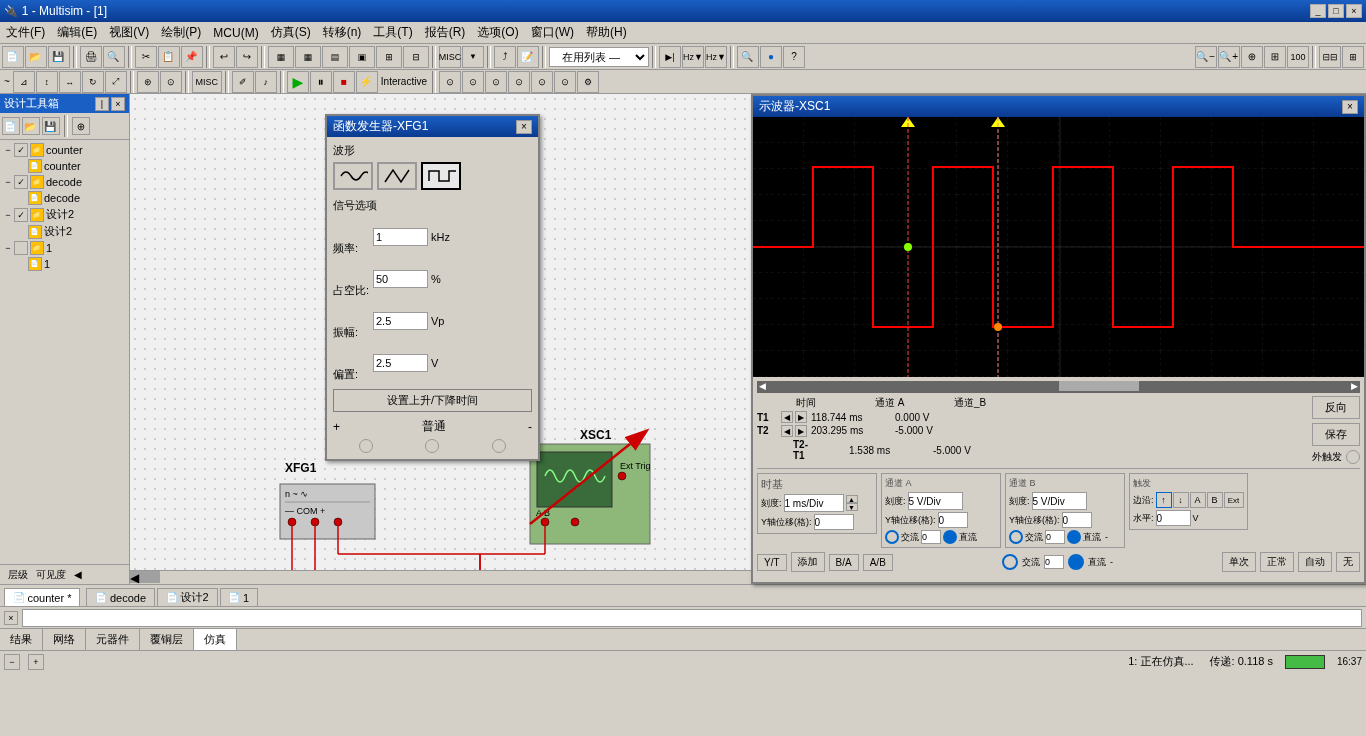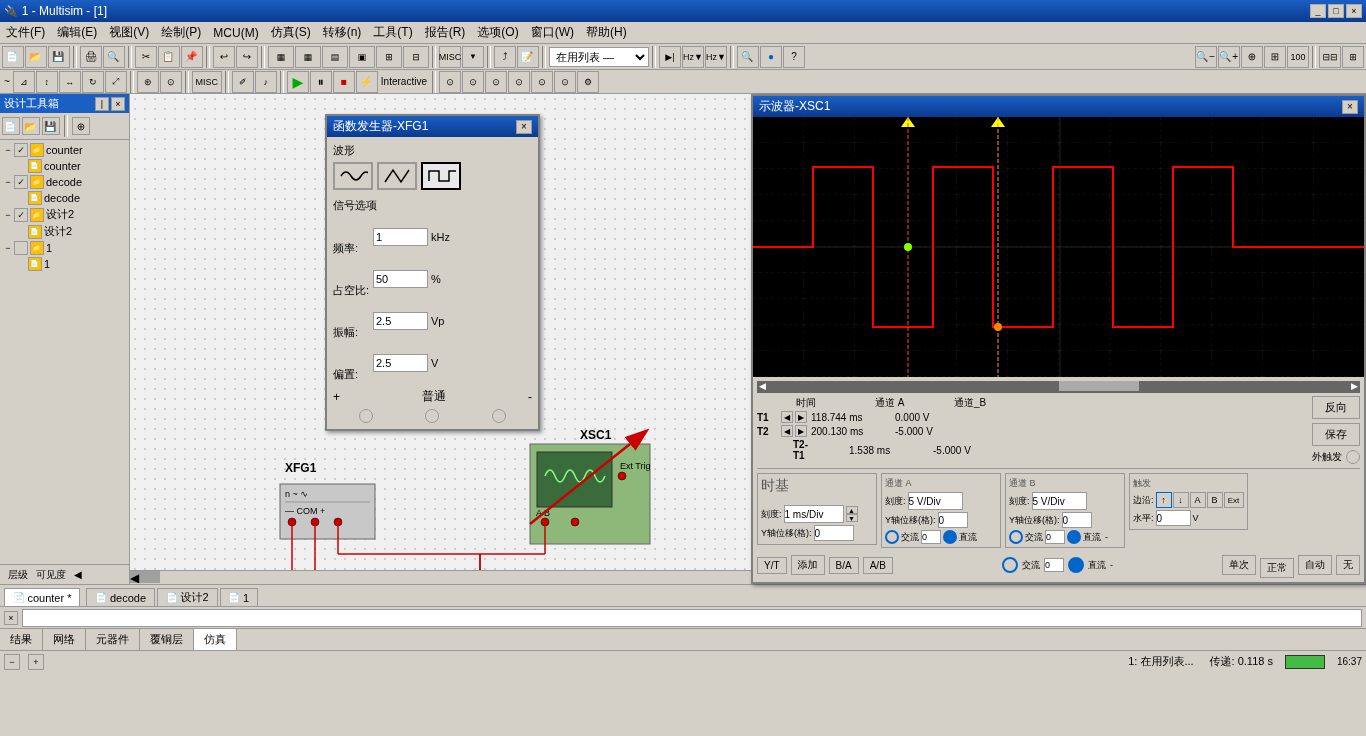--- a/index.html
+++ b/index.html
@@ -12,21 +12,21 @@
     .title-btn { width: 16px; height: 14px; border: 1px solid #aaa; background: #d4d0c8; color: #000; font-size: 9px; display: flex; align-items: center; justify-content: center; cursor: pointer; }
 
     
     .menu-bar { height: 22px; background: #d4d0c8; display: flex; align-items: center; border-bottom: 1px solid #999; }
     .menu-item { padding: 2px 6px; font-size: 12px; cursor: pointer; white-space: nowrap; }
 
     
     .toolbar-row { height: 26px; background: #d4d0c8; display: flex; align-items: center; border-bottom: 1px solid #999; padding: 1px 2px; gap: 1px; }
     .toolbar-btn { width: 22px; height: 22px; border: 1px solid #999; background: #d4d0c8; display: flex; align-items: center; justify-content: center; cursor: pointer; font-size: 10px; }
     .toolbar-sep { width: 4px; height: 22px; border-left: 1px solid #808080; border-right: 1px solid #fff; margin: 0 2px; }
-    .toolbar-dropdown { height: 20px; border: 1px solid #999; background: white; font-size: 11px; padding: 0 2px; min-width: 100px; }
+    .toolbar-dropdown { height: 20px; border: 1px solid #999; background: white; font-size: 11px; padding: 0 8px; min-width: 100px; }
 
     
     .sidebar { width: 130px; background: #d4d0c8; border-right: 1px solid #999; display: flex; flex-direction: column; overflow: hidden; }
     .sidebar-header { background: #1a5fc4; color: white; padding: 2px 4px; font-size: 11px; display: flex; align-items: center; justify-content: space-between; }
     .sidebar-toolbar { display: flex; align-items: center; padding: 2px; gap: 2px; border-bottom: 1px solid #999; }
     .sidebar-tree { flex: 1; overflow-y: auto; padding: 2px; font-size: 11px; }
     .tree-item { display: flex; align-items: center; padding: 1px 0; cursor: pointer; }
     .tree-expand { width: 12px; text-align: center; font-size: 9px; }
     .tree-check { width: 14px; height: 14px; border: 1px solid #999; margin-right: 2px; display: flex; align-items: center; justify-content: center; font-size: 9px; }
     .tree-icon { width: 14px; height: 14px; margin-right: 2px; background: #ffc000; border: 1px solid #999; font-size: 8px; display: flex; align-items: center; justify-content: center; }
@@ -357,20 +357,21 @@
           <span class="param-label">振幅:</span>
           <input class="param-input" value="2.5" style="">
           <span class="param-unit">Vp</span>
         </div>
         <div class="param-row">
           <span class="param-label">偏置:</span>
           <input class="param-input" value="2.5" style="">
           <span class="param-unit">V</span>
         </div>
         
+        <button class="dialog-btn">设置上升/下降时间</button>
         
         <div style="display:flex;align-items:center;justify-content:space-between;margin-top:6px;">
           <span>+</span>
           <span>普通</span>
           <span>-</span>
         </div>
         <div style="display:flex;align-items:center;justify-content:space-around;margin-top:4px;">
           <div class="knob"></div>
           <div class="knob"></div>
           <div class="knob"></div>
@@ -450,27 +451,27 @@
           <div style="display:flex;align-items:center;gap:4px;font-size:10px;margin-bottom:2px;">
             <span style="width:20px;font-weight:bold;">T1</span>
             <div style="display:flex;gap:2px;">
               <div style="width:12px;height:12px;border:1px solid #999;background:#d4d0c8;display:flex;align-items:center;justify-content:center;font-size:8px;cursor:pointer;">◀</div>
               <div style="width:12px;height:12px;border:1px solid #999;background:#d4d0c8;display:flex;align-items:center;justify-content:center;font-size:8px;cursor:pointer;">▶</div>
             </div>
             <span style="width:80px;">118.744 ms</span>
             <span style="width:75px;">0.000 V</span>
           </div>
 
-          <div style="display:flex;align-items:center;gap:4px;font-size:10px;margin-bottom:2px;">
+          <div style="display:flex;gap:4px;font-size:10px;margin-bottom:2px;">
             <span style="width:20px;font-weight:bold;">T2</span>
             <div style="display:flex;gap:2px;">
               <div style="width:12px;height:12px;border:1px solid #999;background:#d4d0c8;display:flex;align-items:center;justify-content:center;font-size:8px;cursor:pointer;">◀</div>
               <div style="width:12px;height:12px;border:1px solid #999;background:#d4d0c8;display:flex;align-items:center;justify-content:center;font-size:8px;cursor:pointer;">▶</div>
             </div>
-            <span style="width:80px;">200.130 ms</span>
+            <span style="width:80px;">203.295 ms</span>
             <span style="width:75px;">-5.000 V</span>
           </div>
 
           <div style="display:flex;align-items:center;gap:4px;font-size:10px;margin-bottom:2px;">
             <span style="width:20px;font-weight:bold;margin-left:36px;">T2-T1</span>
             <div style="width:28px;"></div>
             <span style="width:80px;">1.538 ms</span>
             <span style="width:75px;">-5.000 V</span>
           </div>
         </div>
@@ -481,21 +482,21 @@
           <div style="display:flex;align-items:center;gap:4px;font-size:10px;">
             <span>外触发</span>
             <div style="width:14px;height:14px;border-radius:50%;border:1px solid #999;background:#d4d0c8;"></div>
           </div>
         </div>
       </div>
 
       <div style="display:flex;align-items:flex-start;gap:4px;margin-top:4px;border-top:1px solid #999;padding-top:4px;">
 
         <div style="border:1px solid #999;padding:3px;min-width:120px;">
-          <div style="font-size:14px;color:#555;margin-bottom:10px;">时基</div>
+          <div style="font-size:11px;color:#555;margin-bottom:2px;">时基</div>
           <div style="display:flex;align-items:center;gap:2px;margin-bottom:2px;">
             <span style="font-size:9px;">刻度:</span>
             <input style="width: 60px; height: 18px; border: 1px solid rgb(153, 153, 153); font-size: 10px;" value="1 ms/Div">
             <div style="display:flex;flex-direction:column;">
               <div style="width:12px;height:8px;border:1px solid #999;background:#d4d0c8;display:flex;align-items:center;justify-content:center;font-size:7px;cursor:pointer;">▲</div>
               <div style="width:12px;height:8px;border:1px solid #999;background:#d4d0c8;display:flex;align-items:center;justify-content:center;font-size:7px;cursor:pointer;">▼</div>
             </div>
           </div>
           <div style="display:flex;align-items:center;gap:2px;">
             <span style="font-size:9px;">Y轴位移(格):</span>
@@ -569,21 +570,21 @@
         <button style="padding:2px 6px;background:#d4d0c8;border:1px solid #999;font-size:10px;cursor:pointer;">A/B</button>
         <div style="flex:1;"></div>
         <div style="width:16px;height:16px;border-radius:50%;border:2px solid #0066cc;background:#d4d0c8;"></div>
         <span style="font-size:9px;">交流</span>
         <input style="width: 20px; height: 14px; border: 1px solid rgb(153, 153, 153); font-size: 9px;" value="0">
         <div style="width:16px;height:16px;border-radius:50%;border:2px solid #0066cc;background:#0066cc;"></div>
         <span style="font-size:9px;">直流</span>
         <span style="font-size:9px;">-</span>
         <div style="flex:1;"></div>
         <button style="padding:2px 6px;background:#d4d0c8;border:1px solid #999;font-size:10px;cursor:pointer;">单次</button>
-        <button style="padding:2px 6px;background:#d4d0c8;border:1px solid #999;font-size:10px;cursor:pointer;margin-top:6px;">正常</button>
+        <button style="padding:2px 6px;background:#d4d0c8;border:1px solid #999;font-size:10px;cursor:pointer;">正常</button>
         <button style="padding:2px 6px;background:#d4d0c8;border:1px solid #999;font-size:10px;cursor:pointer;">自动</button>
         <button style="padding:2px 6px;background:#d4d0c8;border:1px solid #999;font-size:10px;cursor:pointer;">无</button>
       </div>
     </div>
   </div>
 </div>
 
 <div class="tab-bar">
   <div style="display:flex;align-items:center;margin-right:4px;">
     <div class="tab active">
@@ -625,17 +626,17 @@
   </div>
   <div class="bottom-tab active">
     <span>仿真</span>
   </div>
 </div>
 
 <div class="status-bar">
   <div style="width:16px;height:16px;border:1px solid #999;background:#d4d0c8;display:flex;align-items:center;justify-content:center;font-size:9px;cursor:pointer;">−</div>
   <div style="width:16px;height:16px;border:1px solid #999;background:#d4d0c8;display:flex;align-items:center;justify-content:center;font-size:9px;cursor:pointer;">+</div>
   <div style="flex:1;"></div>
-  <span>1: 在用列表...</span>
+  <span>1: 正在仿真...</span>
   <span style="margin-left:8px;">传递: 0.118 s</span>
   <div style="width:40px;height:14px;background:#44bb44;border:1px solid #333;margin-left:4px;"></div>
   <span style="margin-left:4px;font-size:10px;">16:37</span>
 </div>
 
 </body></html>

